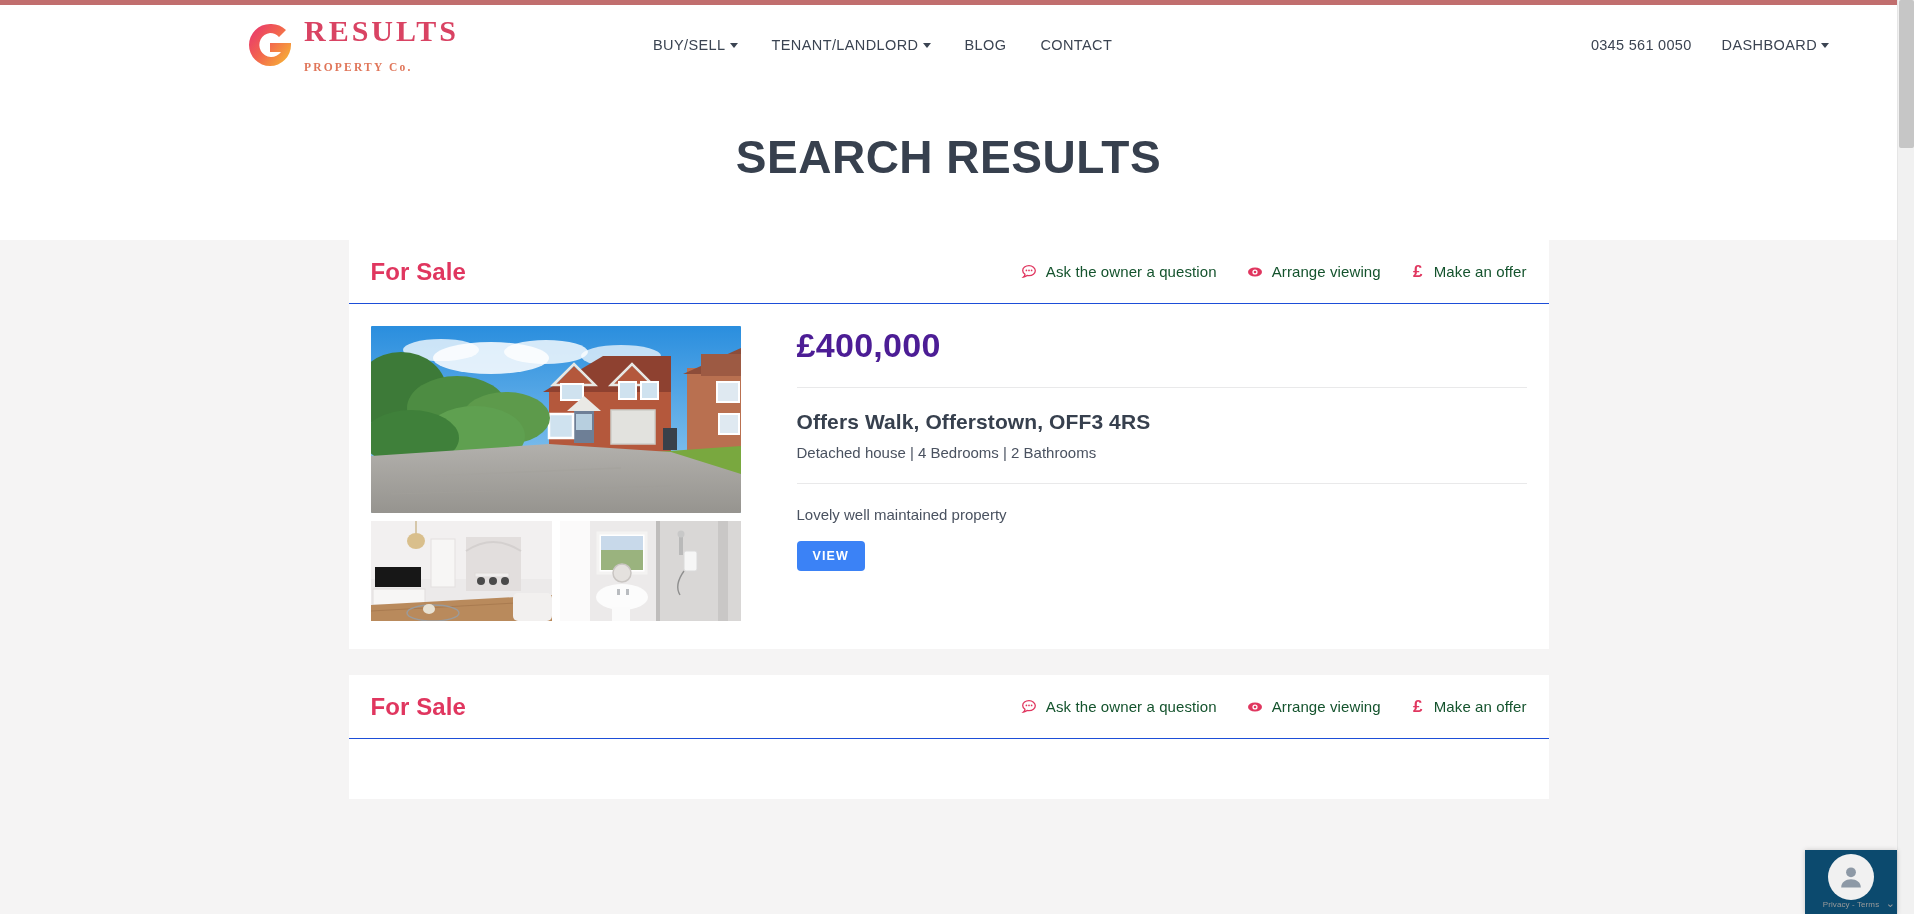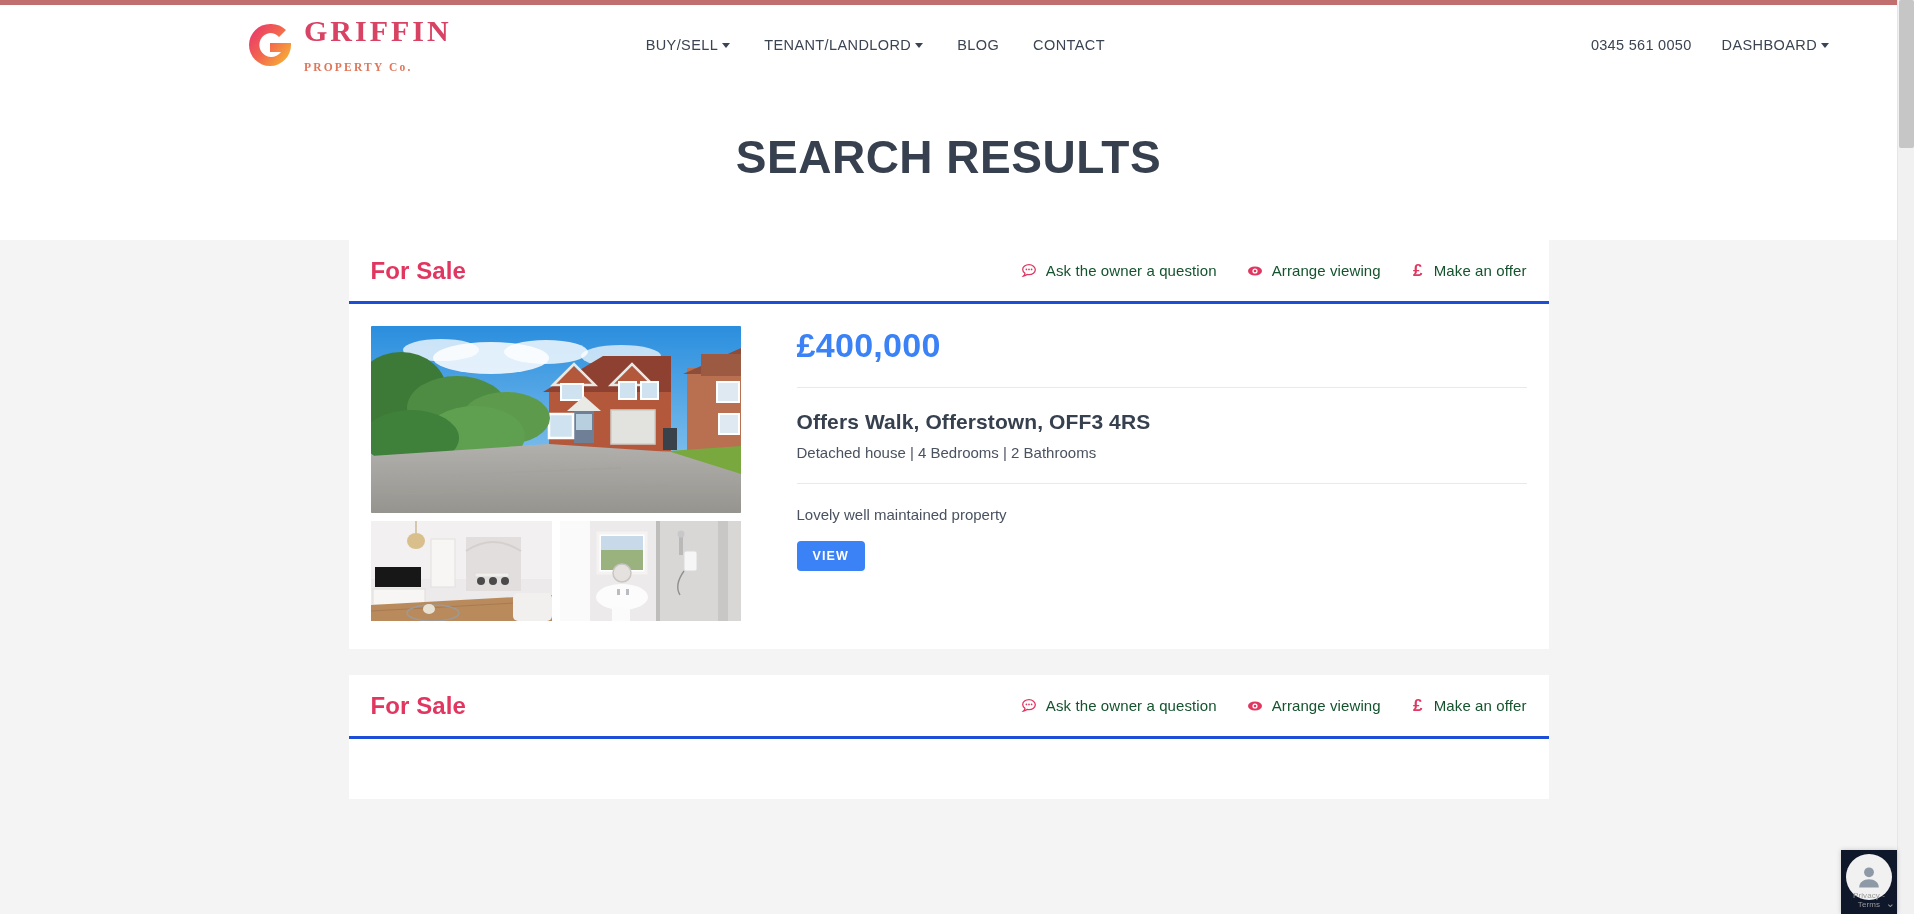--- a/index.html
+++ b/index.html
@@ -215,21 +215,21 @@
     margin: 0 auto 26px auto;
     background: #ffffff;
   }
 
   .card-head {
     height: 64px;
     display: flex;
     align-items: center;
     justify-content: space-between;
     padding: 0 22px 0 22px;
-    border-bottom: 3px solid #1d4ed8;
+    border-bottom: 1px solid #1d4ed8;
     gap: 36px;
   }
 
   .listing-status {
     font-size: 24px;
     font-weight: bold;
     color: #e0365f;
     letter-spacing: 0.1px;
   }
 
@@ -292,21 +292,21 @@
   }
 
   .detail {
     flex: 1;
     padding-left: 56px;
   }
 
   .price {
     font-size: 34px;
     font-weight: bold;
-    color: #3b82f6;
+    color: #4c1d95;
     letter-spacing: 0.3px;
     padding-bottom: 22px;
     border-bottom: 1px solid #e9e9ea;
   }
 
   .address {
     font-size: 21px;
     font-weight: bold;
     color: #37404e;
     letter-spacing: 0.1px;
@@ -360,23 +360,23 @@
     background: #c6c6c6;
     border-radius: 2px;
     cursor: pointer;
   }
 
   
   .recaptcha-badge {
     position: absolute;
     right: 17px;
     bottom: 0px;
-    width: 56px;
+    width: 92px;
     height: 64px;
-    background: #0f172a;
+    background: #0c4a6e;
     box-shadow: 0 0 5px rgba(0,0,0,0.18);
     overflow: hidden;
   }
 
   .recaptcha-icon {
     position: absolute;
     top: 4px;
     left: 50%;
     transform: translateX(-50%);
     width: 46px; height: 46px;
@@ -420,21 +420,21 @@
           <defs>
             <linearGradient id="gGrad" x1="0%" y1="10%" x2="100%" y2="90%">
               <stop offset="0%" stop-color="#e8366f"></stop>
               <stop offset="45%" stop-color="#f2624f"></stop>
               <stop offset="100%" stop-color="#f7b733"></stop>
             </linearGradient>
           </defs>
           <path d="M24 3 A21 21 0 1 0 45 24 L45 22 L24 22 L24 31 L35 31 A12 12 0 1 1 24 12 A12 12 0 0 1 33 16 L40 9 A21 21 0 0 0 24 3 Z" fill="url(#gGrad)"></path>
         </svg>
         <span class="logo-text">
-          <span class="logo-title">GRIFFIN</span>
+          <span class="logo-title">RESULTS</span>
           <span class="logo-sub">PROPERTY Co.</span>
         </span>
       </a>
 
       <nav class="nav-main">
         <a class="nav-link"><span>BUY/SELL</span><span class="caret"></span></a>
         <a class="nav-link"><span>TENANT/LANDLORD</span><span class="caret"></span></a>
         <a class="nav-link">BLOG</a>
         <a class="nav-link">CONTACT</a>
       </nav>

